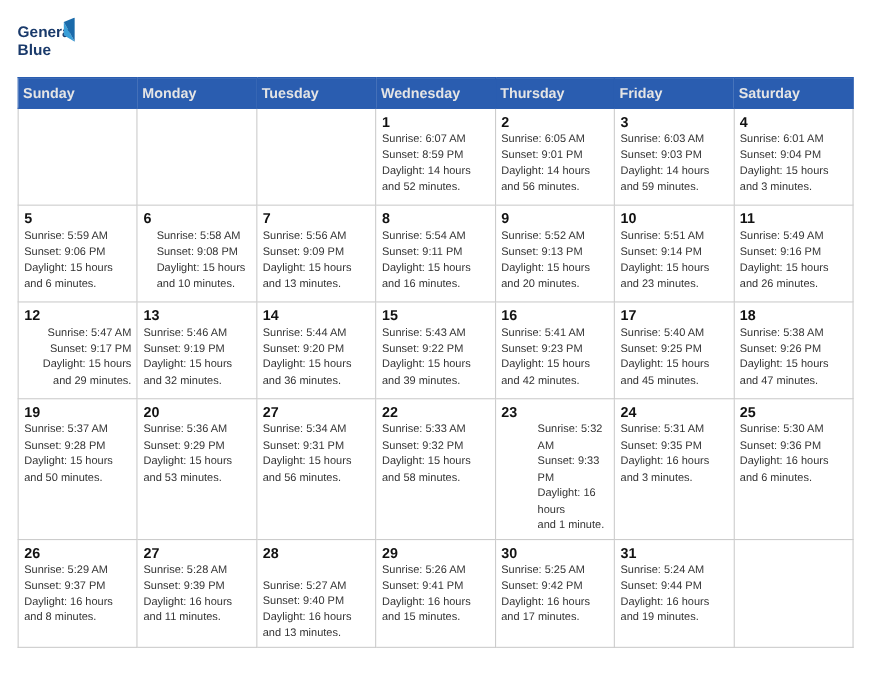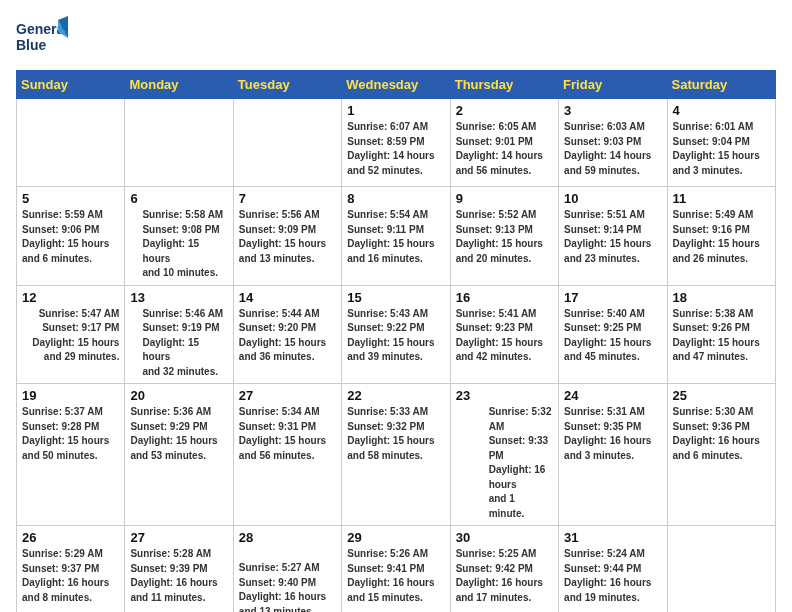--- a/index.html
+++ b/index.html
@@ -33,21 +33,21 @@
       font-size: 16px;
       color: #333;
     }
     table {
       width: 100%;
       border-collapse: collapse;
       table-layout: fixed;
     }
     thead th {
       background-color: #2a5db0;
-      color: #fde047;
+      color: #e5e5e5;
       font-size: 13px;
       font-weight: bold;
       padding: 6px 4px;
       text-align: left;
       border: 1px solid #2a5db0;
     }
     td {
       border: 1px solid #ccc;
       vertical-align: top;
       padding: 4px 5px;
@@ -62,21 +62,20 @@
     .day-num {
       font-size: 13px;
       font-weight: bold;
       color: #111;
       margin-bottom: 2px;
     }
     .day-info {
       font-size: 10px;
       color: #333;
       line-height: 1.45;
-      font-weight: bold;
     }
     tr:nth-child(even) td:not(.empty) {
       background: #fff;
     }
     tbody tr td {
       background: #fff;
     }
     tbody tr:nth-child(odd) td {
       background: #fff;
     }
@@ -199,21 +198,21 @@
       <tr>
         <td>
           <div class="day-num">12</div>
           <div class="day-info" style="white-space: pre-line; text-align: right;">Sunrise: 5:47 AM
 Sunset: 9:17 PM
 Daylight: 15 hours
 and 29 minutes.</div>
         </td>
         <td>
           <div class="day-num">13</div>
-          <div class="day-info" style="white-space: pre-line; margin-left: 12px;">Sunrise: 5:46 AM
+          <div class="day-info" style="white-space: pre-line;">Sunrise: 5:46 AM
 Sunset: 9:19 PM
 Daylight: 15 hours
 and 32 minutes.</div>
         </td>
         <td>
           <div class="day-num">14</div>
           <div class="day-info" style="white-space: pre-line;">Sunrise: 5:44 AM
 Sunset: 9:20 PM
 Daylight: 15 hours
 and 36 minutes.</div>

